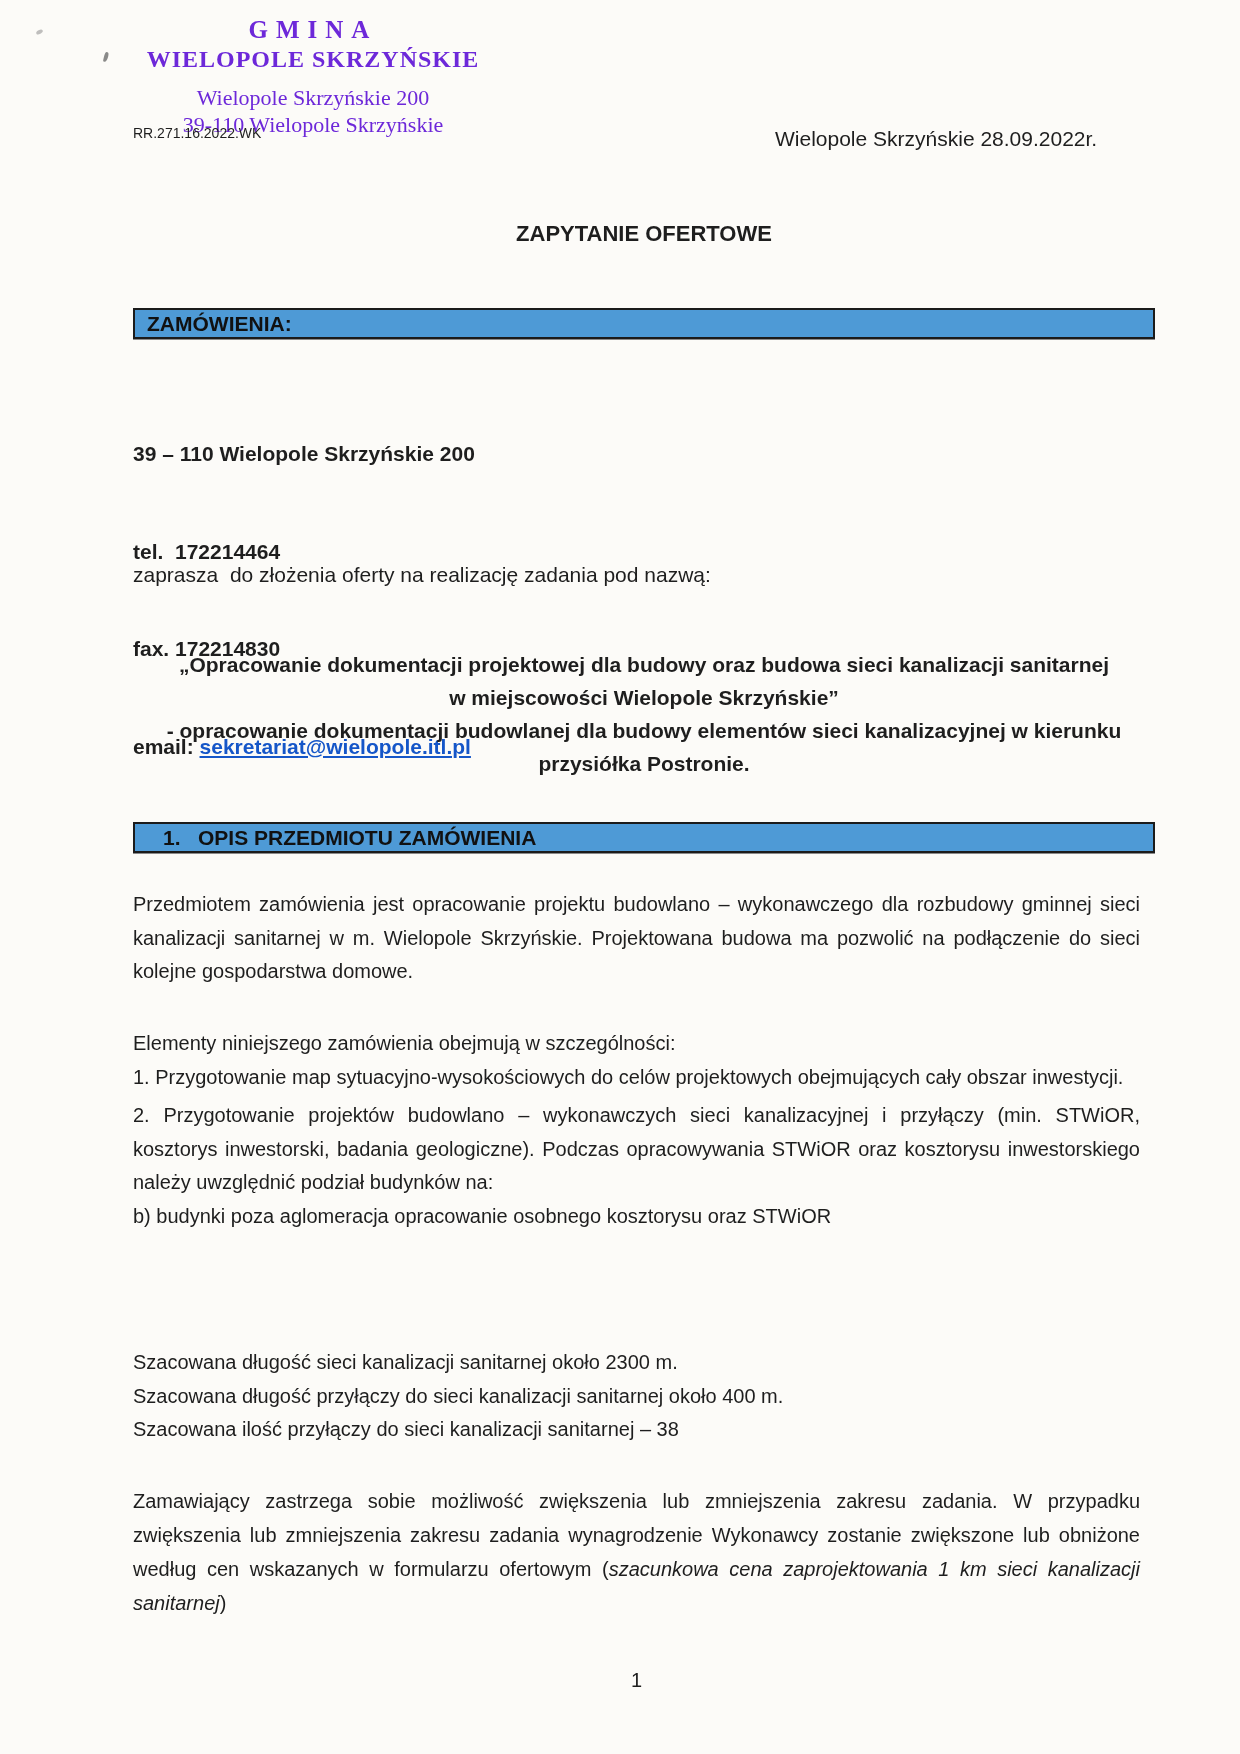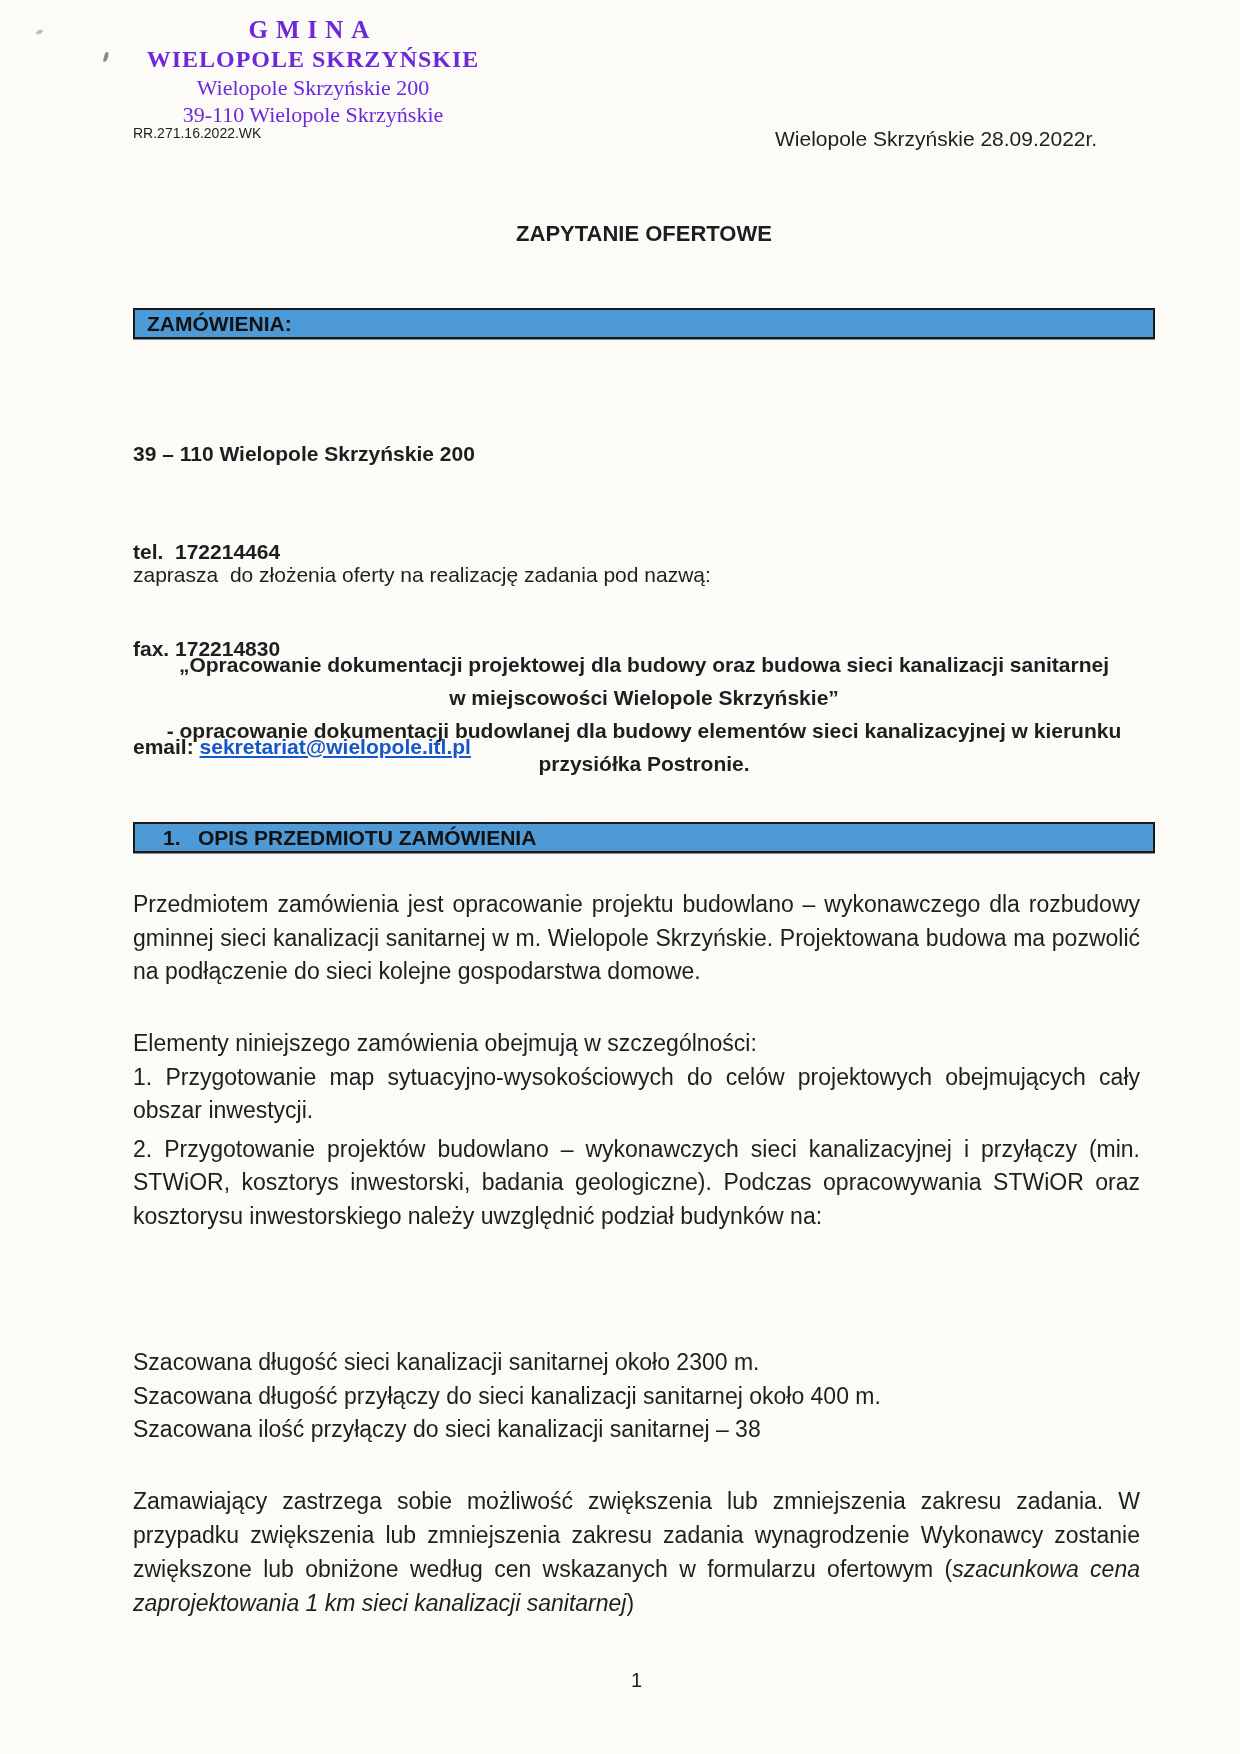--- a/index.html
+++ b/index.html
@@ -16,21 +16,21 @@
   
   .stamp {
     position: absolute;
     top: 16px; left: 113px; width: 400px;
     text-align: center;
     font-family: "Liberation Serif", serif;
     color: #6d28d9;
   }
   .stamp-l1 { font-size: 25px; font-weight: bold; letter-spacing: 8px; }
   .stamp-l2 { font-size: 24px; font-weight: bold; letter-spacing: 1px; margin-top: 2px; }
-  .stamp-l3 { font-size: 22px; margin-top: 2px; }
+  .stamp-l3 { font-size: 22px; margin-top: 12px; }
   .stamp-l4 { font-size: 22px; margin-top: 1px; }
 
   .ref   { position: absolute; top: 125px; left: 133px; font-size: 14px; }
   .date  { position: absolute; top: 127px; left: 775px; font-size: 21px; }
   .doc-title {
     position: absolute; top: 221px; left: 133px; width: 1022px;
     text-align: center; font-weight: bold; font-size: 22px;
   }
 
   
@@ -58,21 +58,21 @@
   .invite {
     position: absolute; top: 563px; left: 133px;
     font-weight: normal; font-size: 21px; white-space: pre-wrap;
   }
 
   .task {
     position: absolute; top: 648px; left: 123px; width: 1042px;
     text-align: center; font-weight: bold; font-size: 21px; line-height: 33px;
   }
 
-  .bodyblock { position: absolute; left: 133px; width: 1007px; font-size: 23px; line-height: 33.5px; }
+  .bodyblock { position: absolute; left: 133px; width: 1007px; font-size: 20px; line-height: 33.5px; }
   .just { text-align: justify; }
 
   .p1        { top: 888px; }
   .elements  { top: 1027px; }
   .elements .item2 { margin-top: 5px; }
   .estimates { top: 1346px; }
   .closing   { top: 1484px; line-height: 34px; }
 
   .page-num {
     position: absolute; top: 1669px; left: 133px; width: 1007px;
@@ -134,20 +134,21 @@
   <div class="bar bar2">
     <span class="bar-label">1.   OPIS PRZEDMIOTU ZAMÓWIENIA</span>
   </div>
 
   <div class="bodyblock p1 just">Przedmiotem zamówienia jest opracowanie projektu budowlano – wykonawczego dla rozbudowy gminnej sieci kanalizacji sanitarnej w m. Wielopole Skrzyńskie. Projektowana budowa ma pozwolić na podłączenie do sieci kolejne gospodarstwa domowe.</div>
 
   <div class="bodyblock elements">
     <div>Elementy niniejszego zamówienia obejmują w szczególności:</div>
     <div class="just">1. Przygotowanie map sytuacyjno-wysokościowych do celów projektowych obejmujących cały obszar inwestycji.</div>
     <div class="just item2">2. Przygotowanie projektów budowlano – wykonawczych sieci kanalizacyjnej i przyłączy (min. STWiOR, kosztorys inwestorski, badania geologiczne). Podczas opracowywania STWiOR oraz kosztorysu inwestorskiego należy uwzględnić podział budynków na:</div>
+    <div>b) budynki poza aglomeracja opracowanie osobnego kosztorysu oraz STWiOR</div>
   </div>
 
   <div class="bodyblock estimates">
     <div>Szacowana długość sieci kanalizacji sanitarnej około 2300 m.</div>
     <div>Szacowana długość przyłączy do sieci kanalizacji sanitarnej około 400 m.</div>
     <div>Szacowana ilość przyłączy do sieci kanalizacji sanitarnej – 38</div>
   </div>
 
   <div class="bodyblock closing just"><span>Zamawiający zastrzega sobie możliwość zwiększenia lub zmniejszenia zakresu zadania. W przypadku zwiększenia lub zmniejszenia zakresu zadania wynagrodzenie Wykonawcy zostanie zwiększone lub obniżone według cen wskazanych w formularzu ofertowym (</span><i>szacunkowa cena zaprojektowania 1 km sieci kanalizacji sanitarnej</i><span>)</span></div>
 

